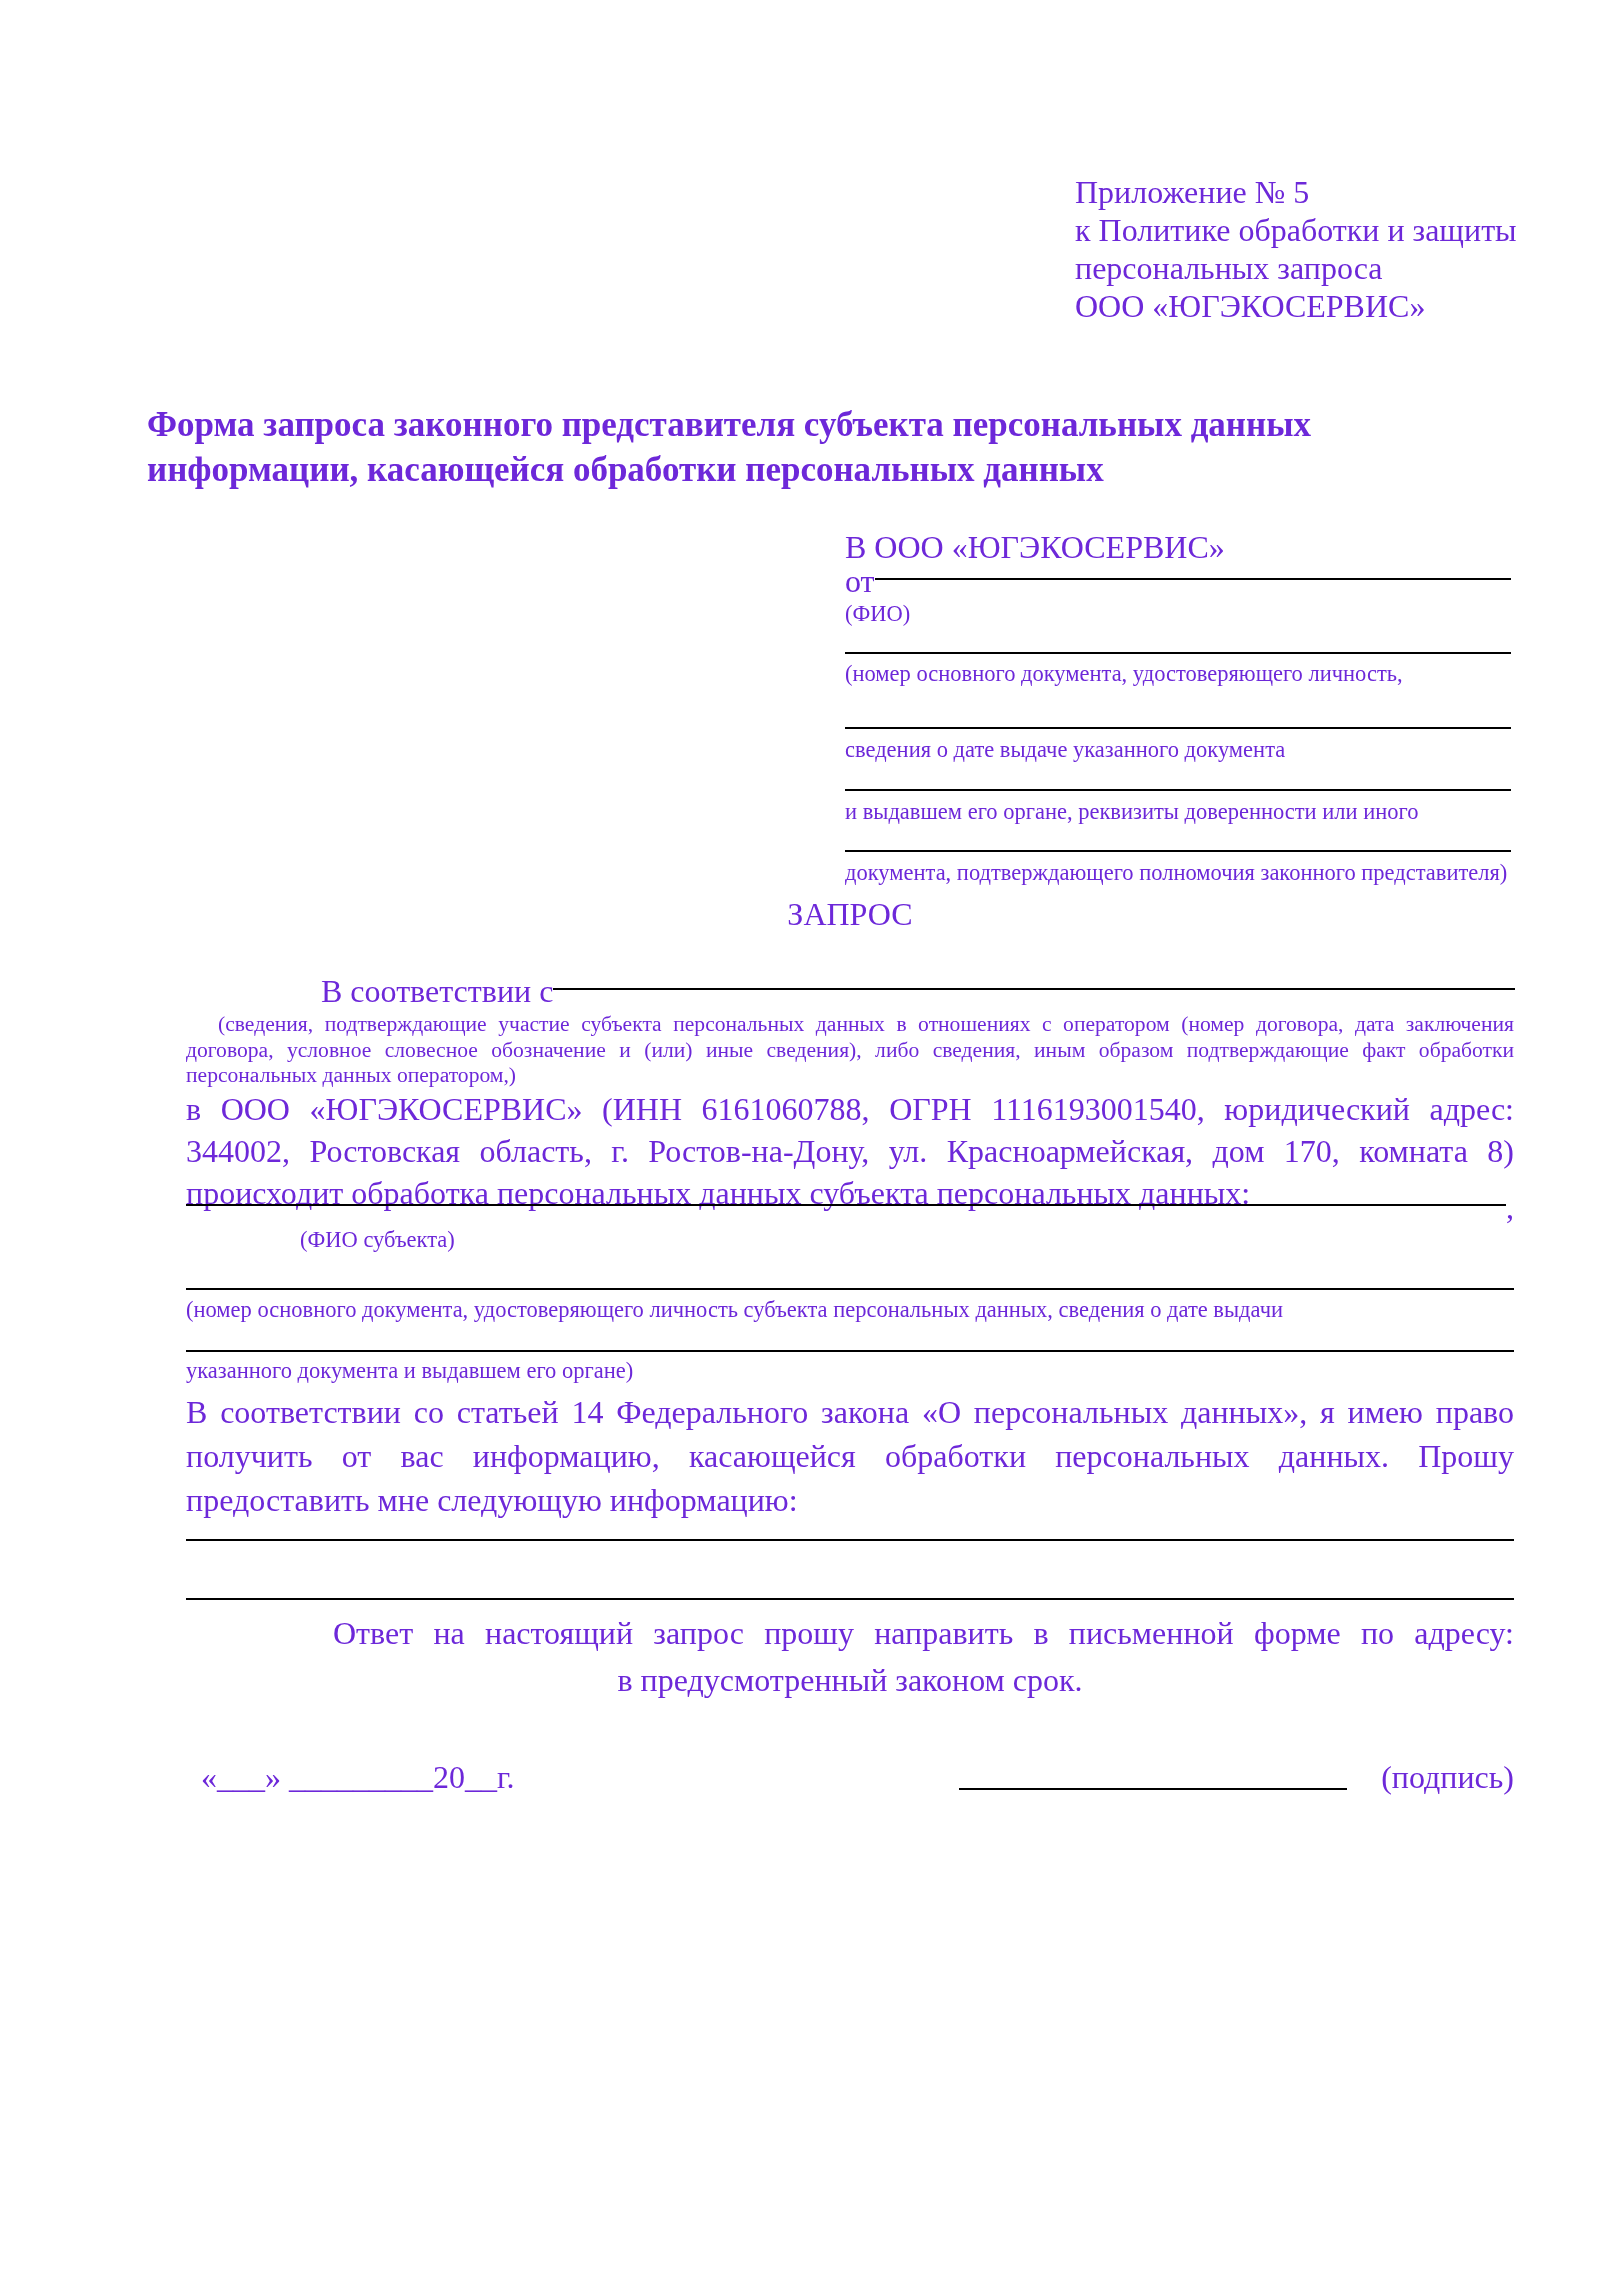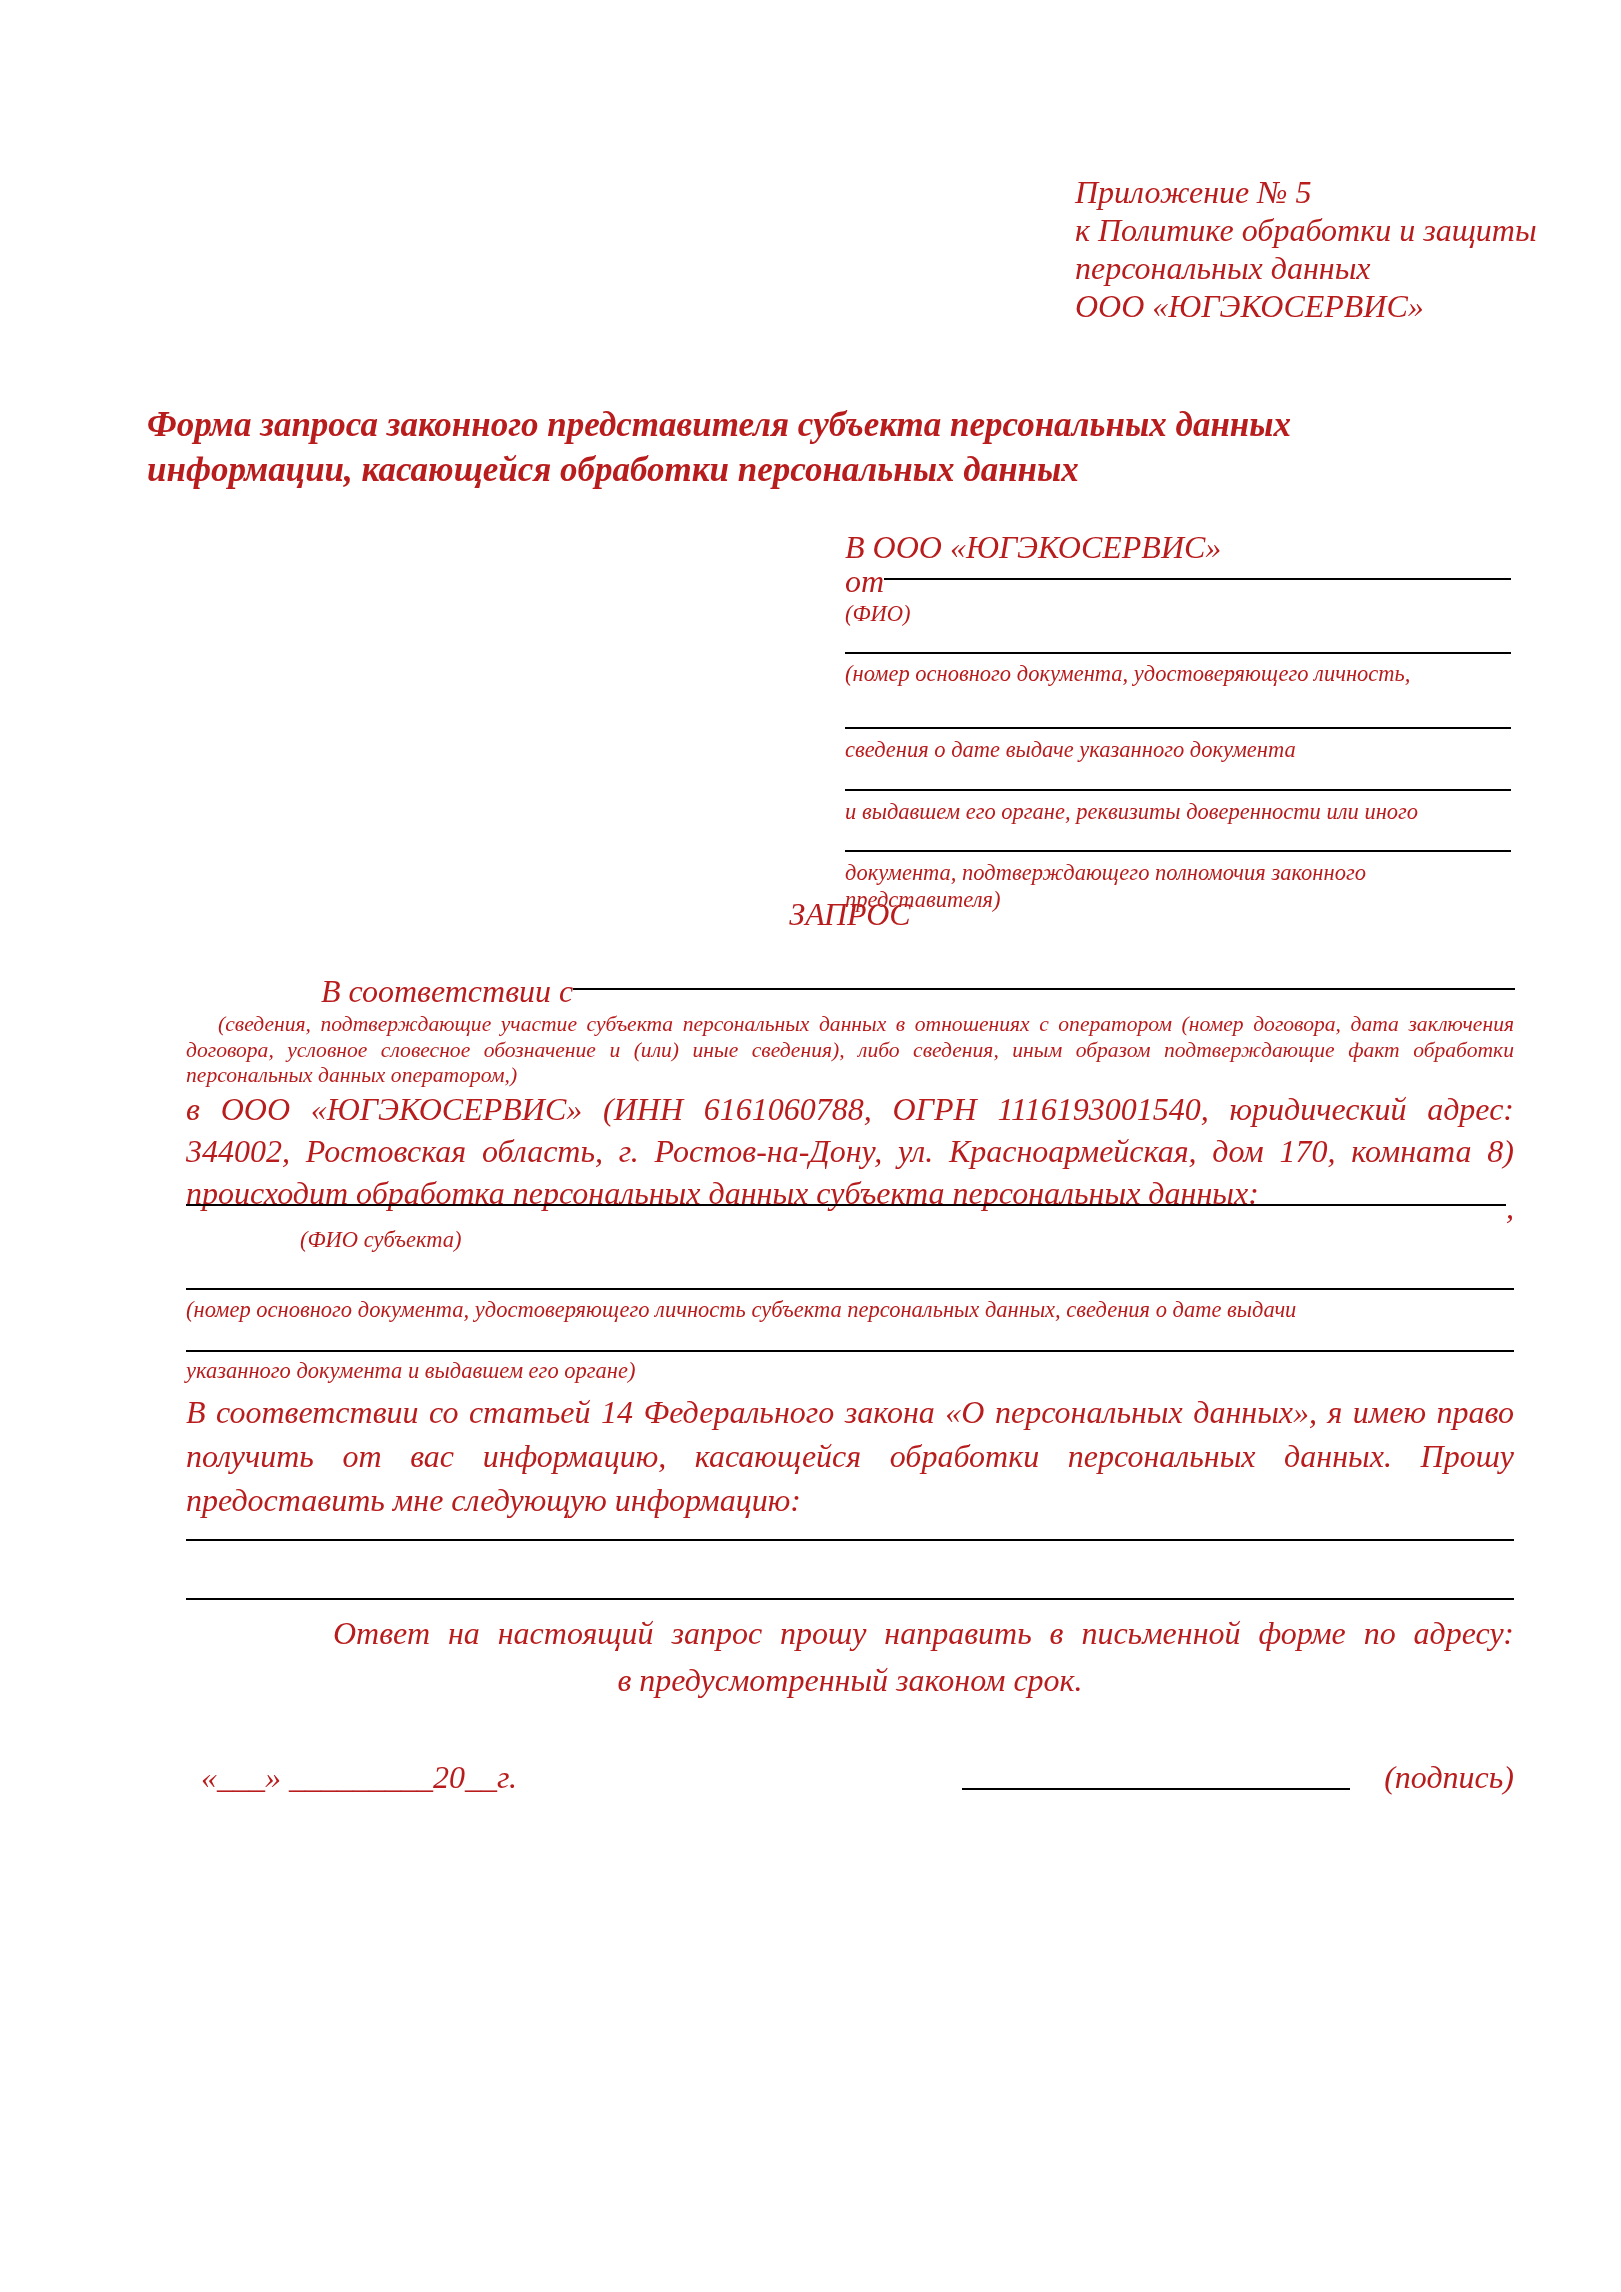--- a/index.html
+++ b/index.html
@@ -2,25 +2,24 @@
 <html><head>
 <meta charset="utf-8">
 <style>
   html, body { margin: 0; padding: 0; background: #888; }
   .page {
     position: relative;
     width: 1621px;
     height: 2293px;
     margin: 0 auto;
     background: #ffffff;
-    color: #b91c1c;
+    color: #6d28d9;
     font-family: "Liberation Serif", "DejaVu Serif", serif;
     font-size: 32px;
     overflow: hidden;
-    font-style: italic;
   }
   .abs { position: absolute; }
 
   .header-block { left: 1075px; top: 173px; width: 470px; line-height: 38px; }
 
   .doc-title {
     left: 147px; top: 402px; width: 1372px;
     text-align: left; font-weight: bold; font-size: 35px; line-height: 45px;
   }
 
@@ -77,21 +76,21 @@
   .sig-line { width: 388px; border-bottom: 2.9px solid #000; margin-bottom: 5.9px; height: 0; }
 </style>
 </head>
 <body>
 
 <div class="page">
 
   <div class="abs header-block">
     <div>Приложение № 5</div>
     <div>к Политике обработки и защиты</div>
-    <div>персональных данных</div>
+    <div>персональных запроса</div>
     <div>ООО «ЮГЭКОСЕРВИС»</div>
   </div>
 
   <div class="abs doc-title">
     <div>Форма запроса законного представителя субъекта персональных данных</div>
     <div>информации, касающейся обработки персональных данных</div>
   </div>
 
   <div class="abs to-line">В ООО «ЮГЭКОСЕРВИС»</div>
 

